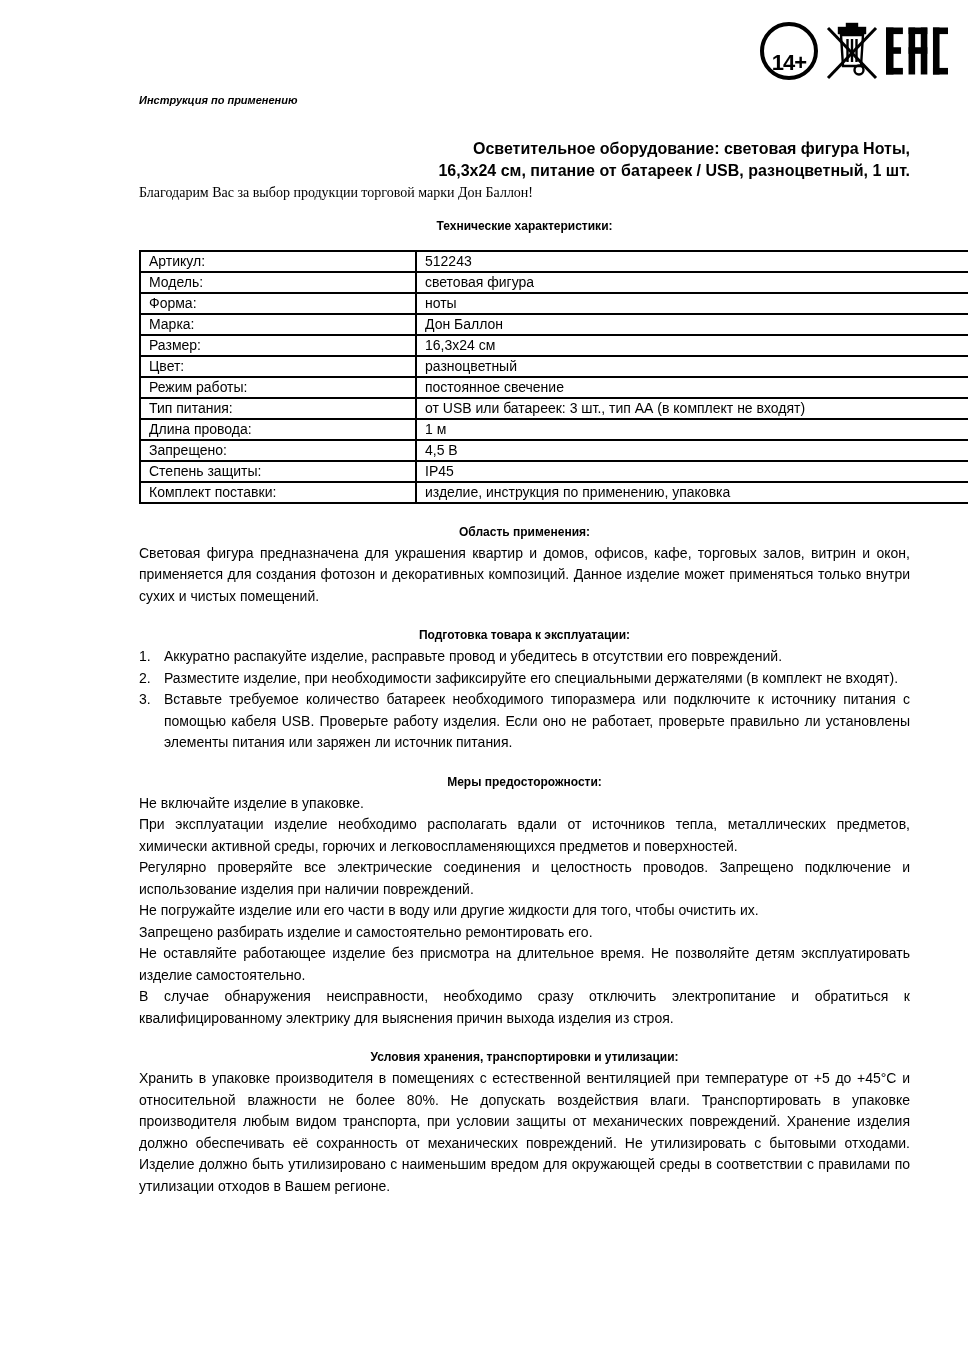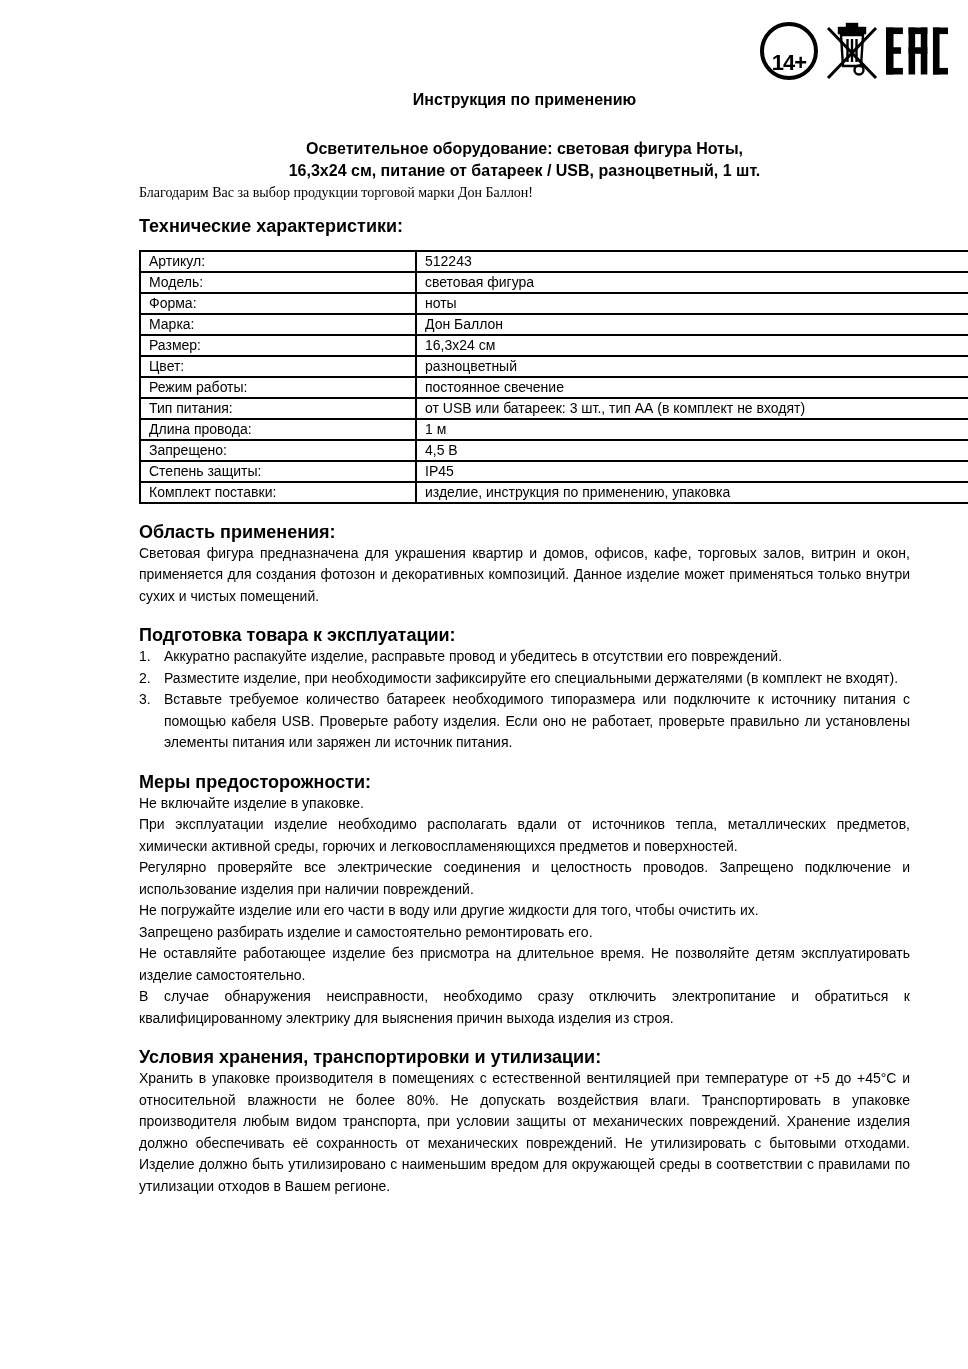--- a/index.html
+++ b/index.html
@@ -26,41 +26,42 @@
   .age-badge {
     width: 50px; height: 50px;
     border: 4px solid #000; border-radius: 50%;
     display: flex; align-items: flex-end; justify-content: center;
     font-size: 22px; font-weight: 600; letter-spacing: -1px;
   }
   .badge-svg { display: block; }
 
   h1.title {
     margin: 90px 0 0 0;
-    text-align: center;
-    font-size: 16px; font-weight: bold;
+    font-size: 11px; font-weight: bold;
     line-height: 20px;
+    font-style: italic;
   }
   .subtitle {
     margin-top: 28px;
-    text-align: center;
+    text-align: right;
     font-weight: bold; font-size: 16px;
     line-height: 22px;
   }
   p.para {
     margin: 0;
     line-height: 21.5px;
     text-align: justify;
   }
   .mt-first { margin-top: 23px; font-family: Liberation Serif, serif; }
   .mt-par   { margin-top: 21px; }
   h2.sec {
-    font-size: 18px; font-weight: bold;
+    font-size: 12px; font-weight: bold;
     margin: 19px 0 2px 0;
     line-height: 18px;
+    text-align: center;
   }
   h2.sec-specs { margin-top: 13px; }
 
   table.specs {
     border-collapse: collapse;
     width: 908px;
     margin-top: 15px;
     table-layout: fixed;
   }
   table.specs td {

